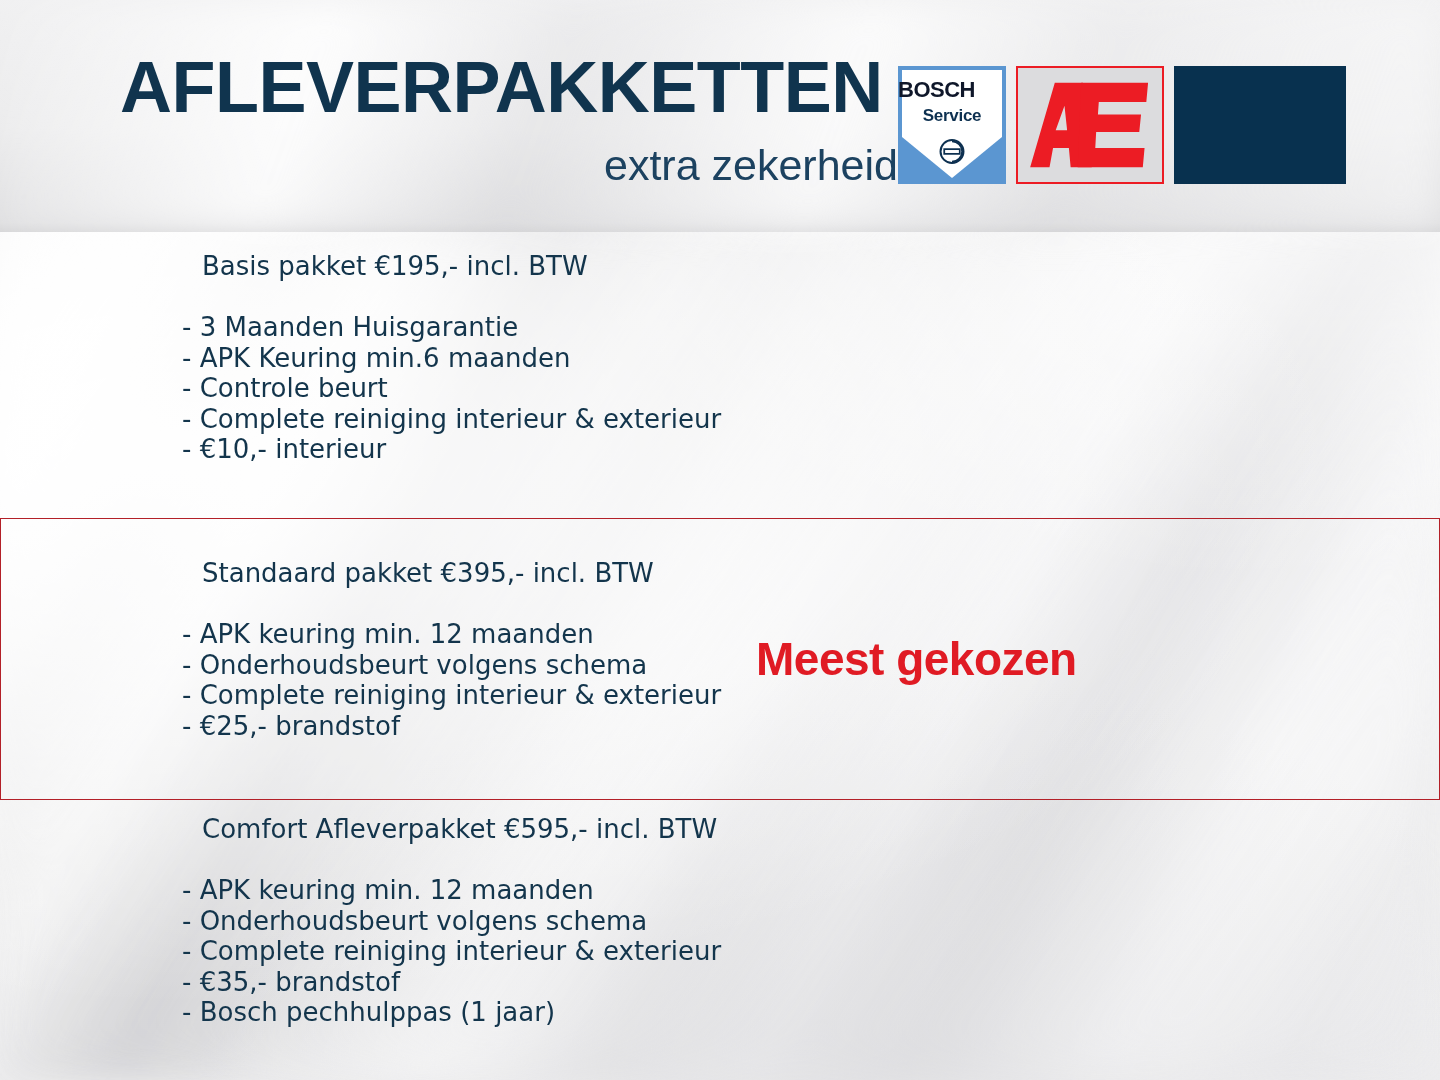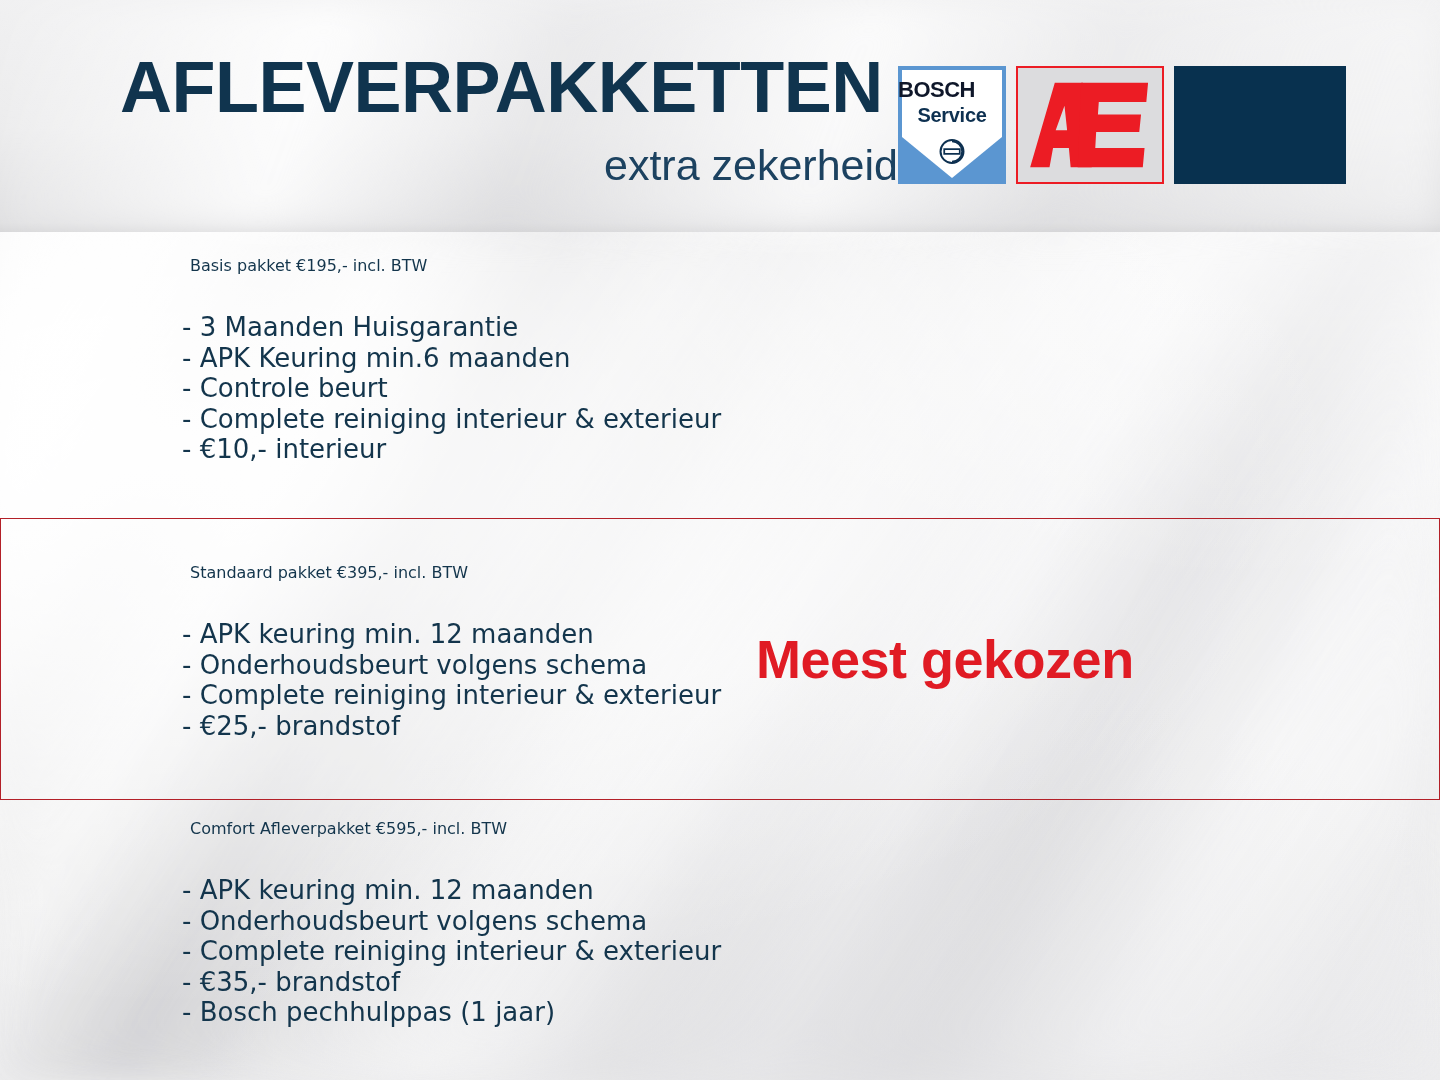--- a/index.html
+++ b/index.html
@@ -137,21 +137,21 @@
     text-align:left;
     font-family:"Liberation Sans", sans-serif;
     font-weight:700; font-size:22px; line-height:22px;
     letter-spacing:-0.5px;
     color:#0f172a;
   }
   #bosch-service-word {
     position:absolute; left:0; top:39px; width:108px;
     text-align:center;
     font-family:"Liberation Sans", sans-serif;
-    font-weight:700; font-size:20px; line-height:21px;
+    font-weight:700; font-size:17px; line-height:21px;
     letter-spacing:-0.3px;
     color:#0d3050;
   }
   #bosch-armature {
     position:absolute; left:50%; top:72px; transform:translateX(-50%);
     width:27px; height:27px;
   }
 
   
   #ae-logo {
@@ -178,45 +178,45 @@
     background:rgba(255,255,255,0.06);
   }
 
   
   .pkg {
     position:absolute;
     font-family:"DejaVu Sans", sans-serif;
     color:#13354c;
   }
   .pkg-heading {
-    font-size:16px;
+    font-size:26px;
     line-height:28px;
     color:#13354c;
-    margin-left:8px;
+    margin-left:20px;
     white-space:nowrap;
   }
   .pkg-spacer { height:32px; }
   .pkg-item {
     font-size:26px;
     line-height:30.5px;
     color:#13354c;
     white-space:nowrap;
   }
 
   #pkg-basis    { left:182px; top:252px; }
   #pkg-standaard{ left:182px; top:559px; }
   #pkg-comfort  { left:182px; top:815px; }
 
   
   #meest-gekozen {
     position:absolute;
     left:756px; top:630px;
     font-family:"Liberation Sans", sans-serif;
     font-weight:700;
-    font-size:54px;
+    font-size:46px;
     line-height:58px;
     letter-spacing:-0.5px;
     color:#e01b24;
     white-space:nowrap;
   }
 </style>
 </head>
 <body>
 
 <div id="slide">

